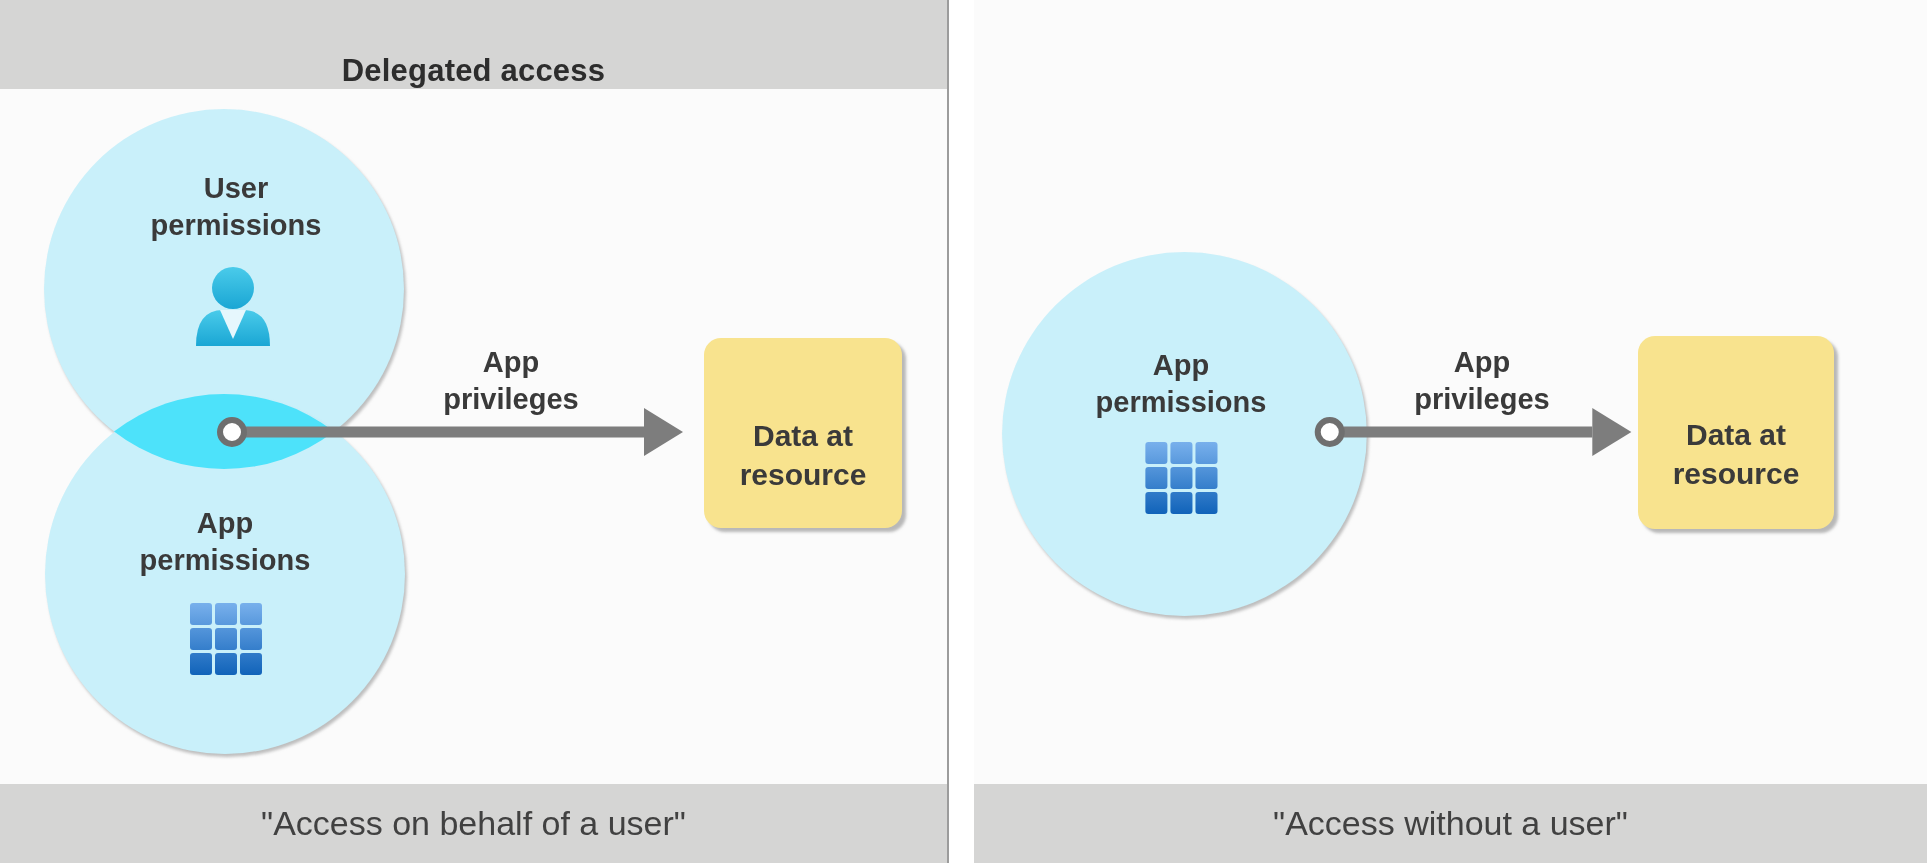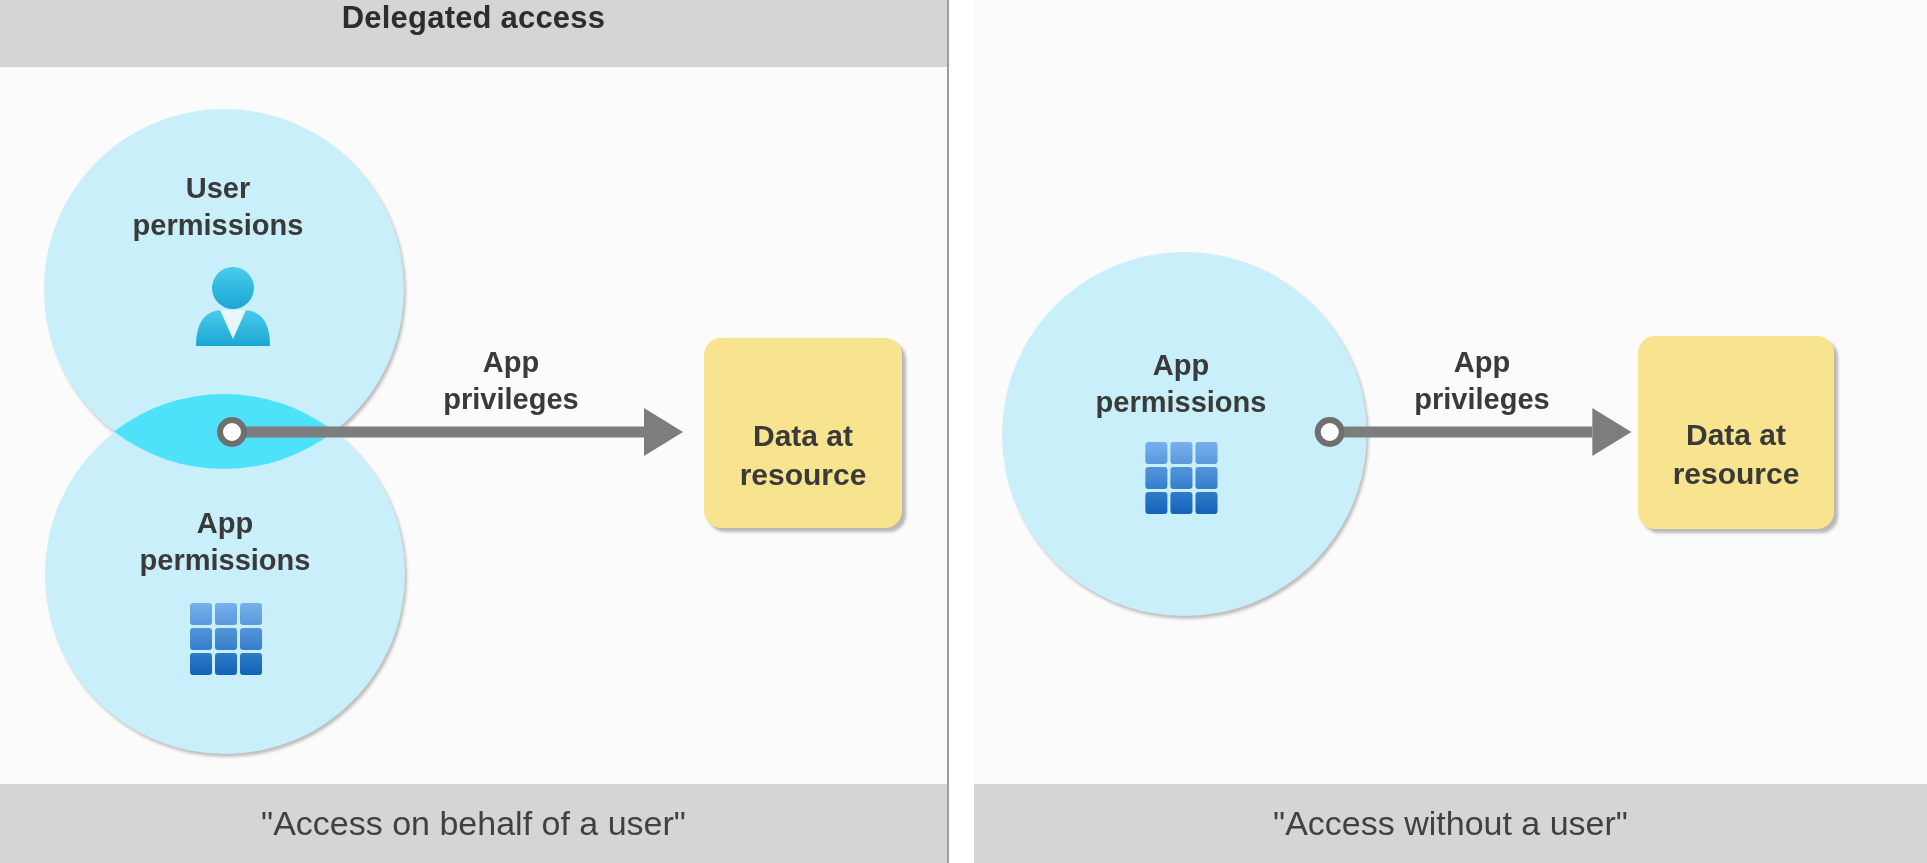--- a/index.html
+++ b/index.html
@@ -18,23 +18,23 @@
     position: relative;
     height: 863px;
     background: var(--panel-bg, #fbfbfb);
     overflow: hidden;
   }
   .panel-left  { flex: 0 0 949px; border-right: 2px solid #9c9c9c; }
   .gutter      { flex: 0 0 25px; background: #ffffff; }
   .panel-right { flex: 1 1 auto; }
 
   .panel-header {
-    position: absolute; top: 0; left: 0; right: 0; height: 67px;
+    position: absolute; top: 0; left: 0; right: 0; height: 89px;
     background: var(--bar-bg, #d5d5d4);
-    display: flex; align-items: flex-start; justify-content: center;
+    display: flex; align-items: flex-end; justify-content: center;
     z-index: 3;
   }
   .panel-header h2 {
     font-size: 31px; font-weight: 700; color: var(--title-text, #2d2d2d);
     letter-spacing: 0.2px;
   }
 
   .panel-footer {
     position: absolute; bottom: 0; left: 0; right: 0; height: 79px;
     background: var(--bar-bg, #d5d5d4);
@@ -76,21 +76,21 @@
   .resource-box span {
     white-space: pre-line;
     font-weight: 700;
     font-size: 30px;
     line-height: 1.3;
     color: var(--label-text, #3a3a3a);
     margin-top: 43px;
   }
 
   
-  .user-label-left   { left: 58px;  top: 170px; width: 320px; }
+  .user-label-left   { left: 76px;  top: 170px; width: 320px; }
   .app-label-left    { left: 65px;  top: 505px; width: 320px; }
   .arrow-label-left  { left: 361px; top: 344px; width: 300px; }
   .resource-left     { left: 704px; top: 338px; width: 198px; height: 190px; }
 
   
   .app-label-right   { left: 47px;  top: 347px; width: 320px; }
   .arrow-label-right { left: 358px; top: 344px; width: 300px; }
   .resource-right    { left: 664px; top: 336px; width: 196px; height: 193px; }
 </style>
 </head>

